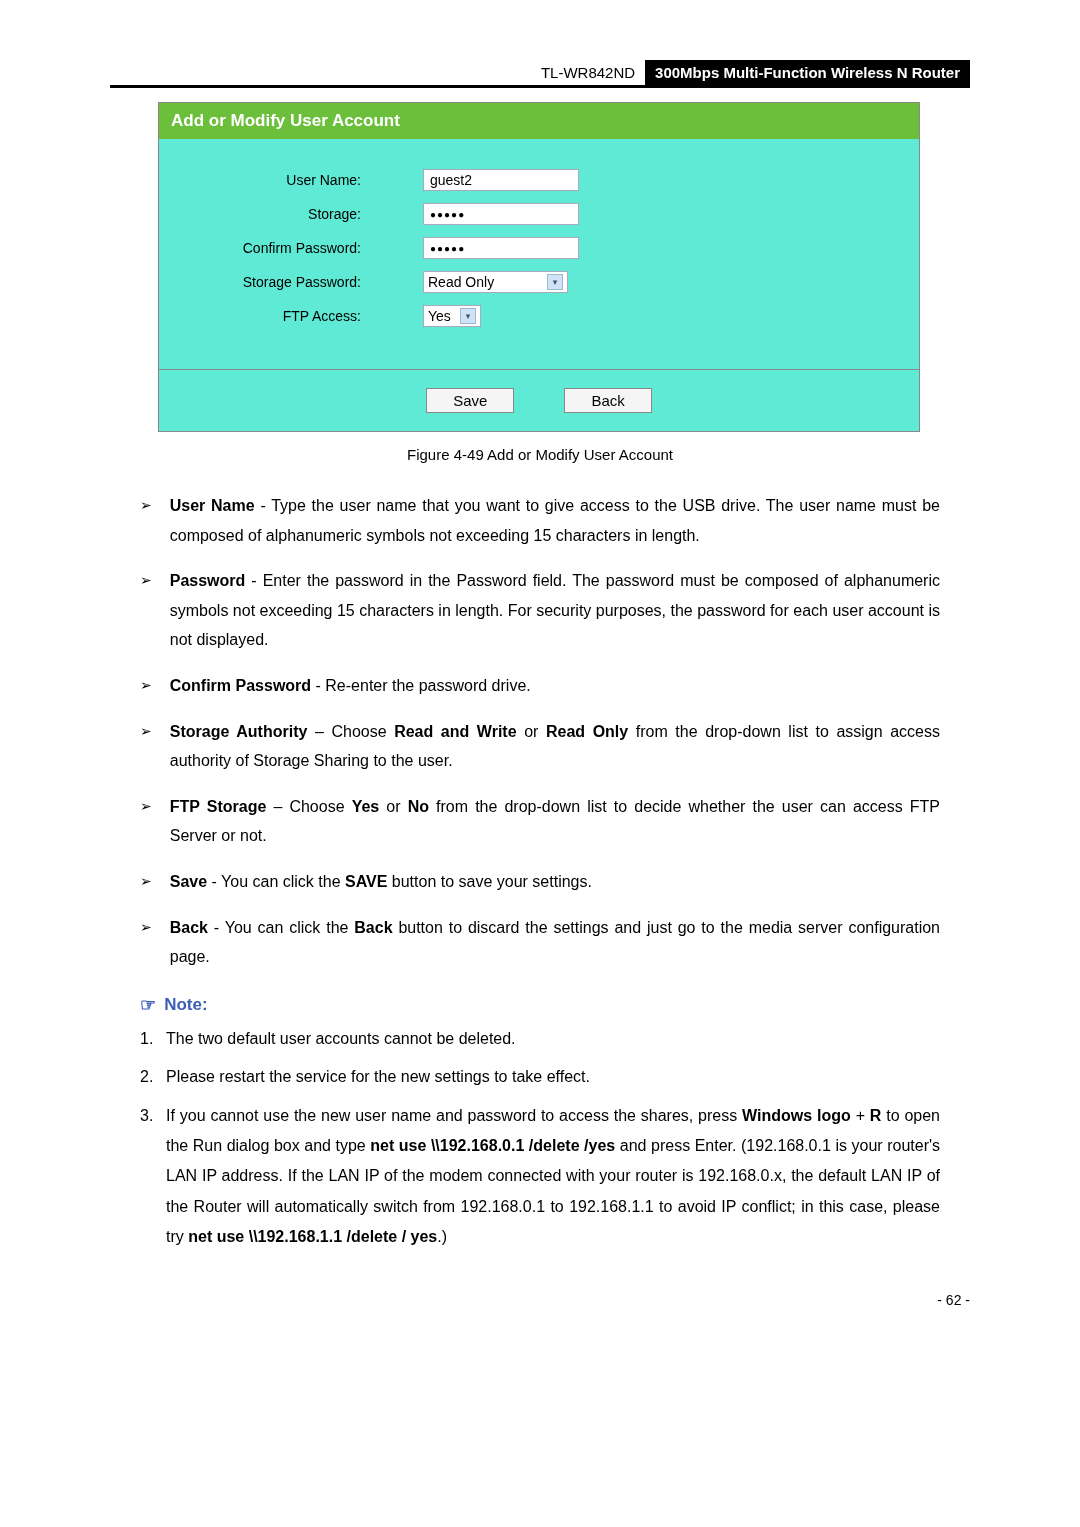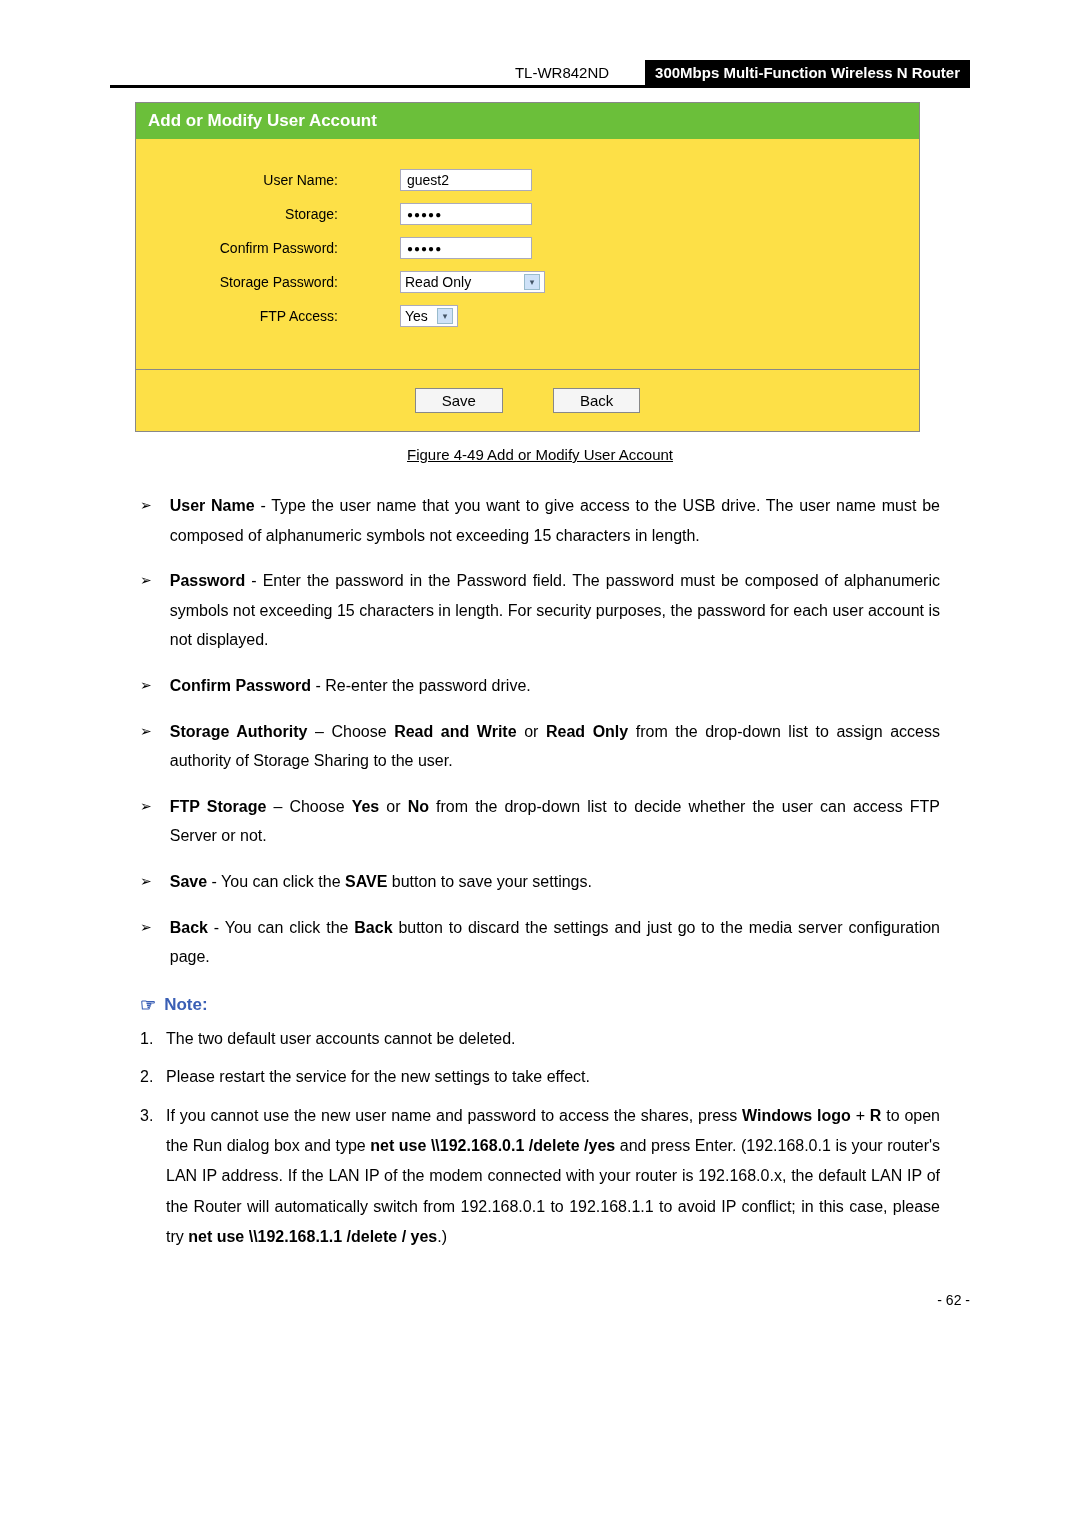--- a/index.html
+++ b/index.html
@@ -25,26 +25,25 @@
     font-size: 15px;
     padding: 4px 10px;
     background: #fff;
   }
   .header-desc {
     font-weight: bold;
     font-size: 15px;
     color: #fff;
     background: #000;
     padding: 4px 10px;
-    margin-left: 26px;
   }
   .figure-box {
     border: 1px solid #888;
-    margin: 0 50px 10px 25px;
-    background: #fde047;
+    margin: 0 50px 10px 48px;
+    background: #5eead4;
   }
   .figure-title {
     background: #6bbf3a;
     color: #fff;
     font-weight: bold;
     padding: 8px 12px;
     font-size: 17px;
   }
   .form-area {
     padding: 30px 20px 30px 20px;
@@ -59,21 +58,21 @@
     width: 200px;
     text-align: right;
     padding-right: 18px;
     font-size: 14px;
     color: #000;
   }
   .text-input {
     border: 1px solid #aab;
     font-size: 14px;
     padding: 2px 6px;
-    width: 132px;
+    width: 156px;
     height: 22px;
     background: #fff;
   }
   .select-box {
     border: 1px solid #aab;
     background: #fff;
     font-size: 14px;
     padding: 1px 4px;
     height: 22px;
     display: inline-flex;
@@ -104,21 +103,20 @@
     border: 1px solid #888;
     background: #f5f5f5;
     padding: 3px 26px;
     font-size: 15px;
     cursor: pointer;
   }
   .caption {
     text-align: center;
     font-size: 15px;
     margin: 14px 0 28px 0;
-    text-decoration: underline;
   }
   .bullet-list {
     list-style: none;
     margin: 0 30px 22px 30px;
   }
   .bullet-list li {
     display: flex;
     margin-bottom: 16px;
     line-height: 1.85;
     text-align: justify;

